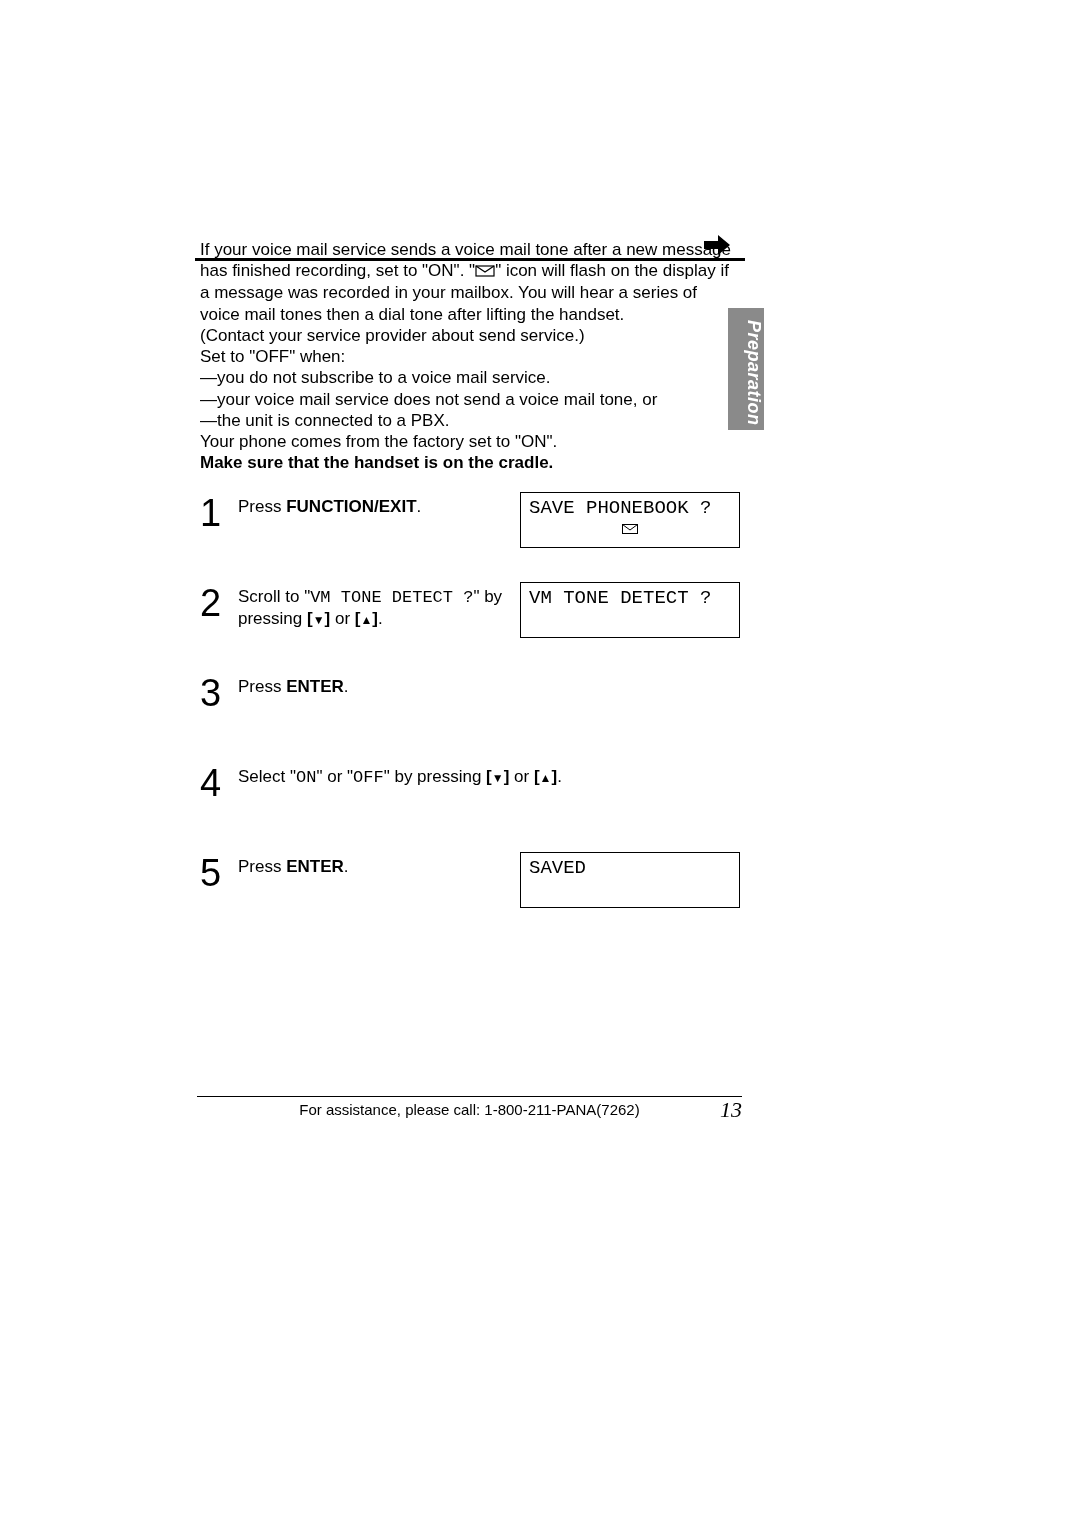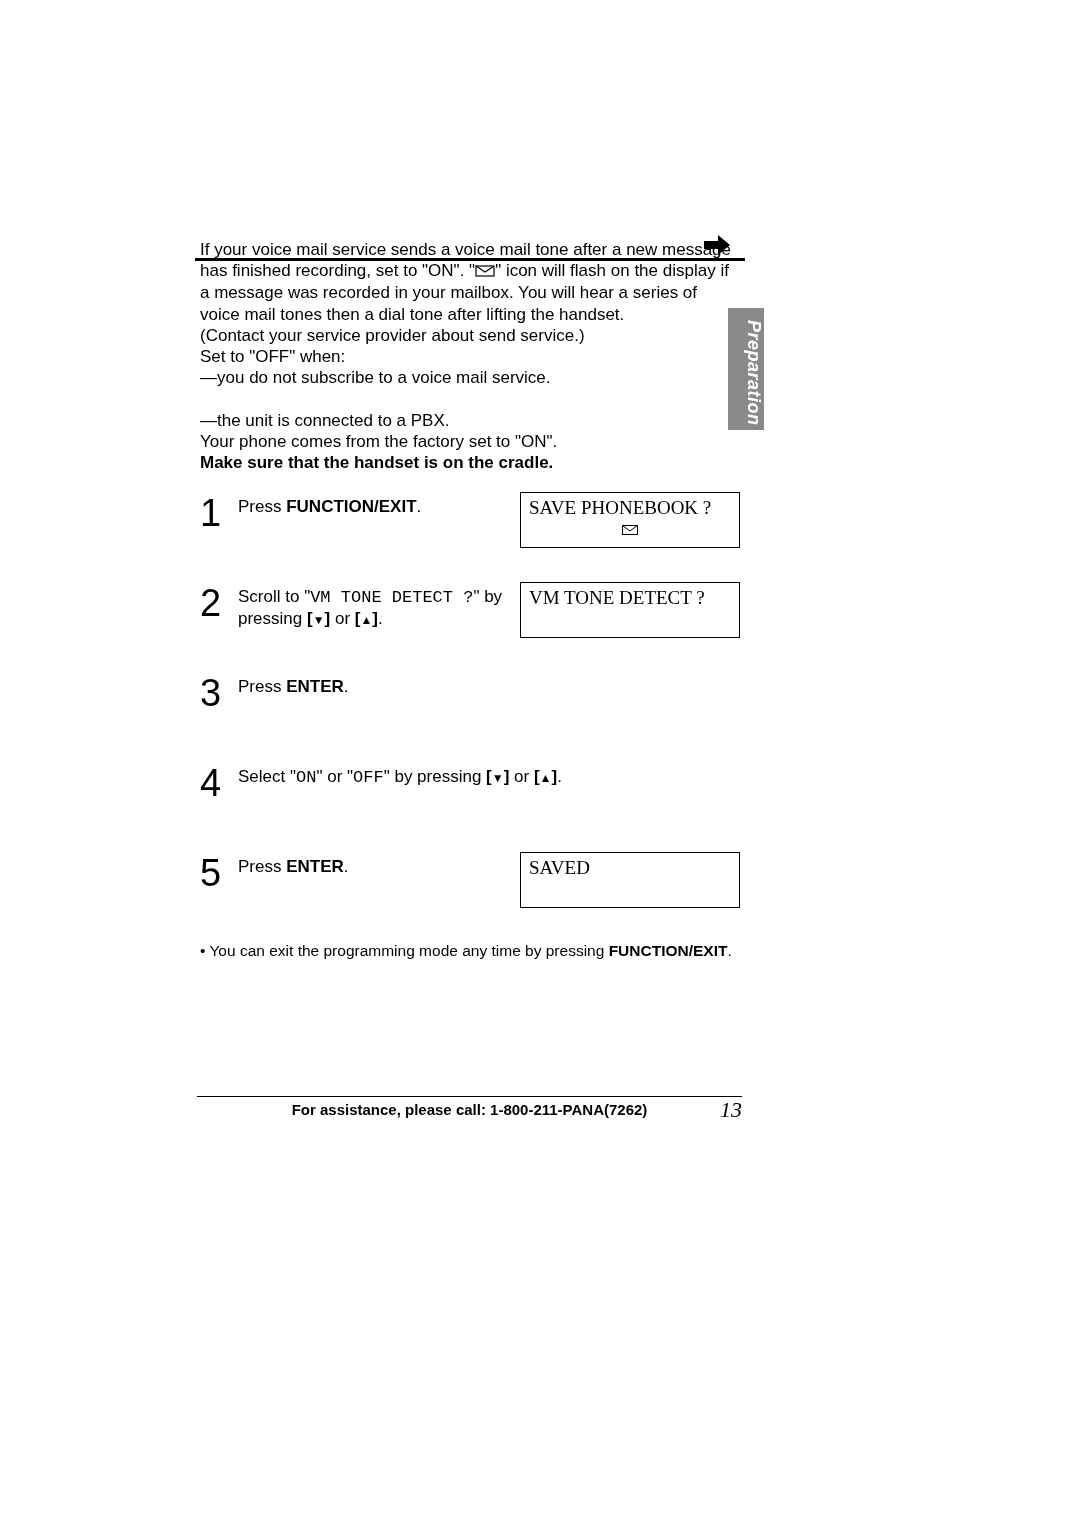--- a/index.html
+++ b/index.html
@@ -89,21 +89,21 @@
       padding-top: 4px;
       padding-right: 10px;
     }
     .step-text b { font-weight: bold; }
     .mono { font-family: "Courier New", monospace; }
     .lcd {
       width: 220px;
       height: 56px;
       border: 1.5px solid #000;
       padding: 4px 8px;
-      font-family: Liberation Serif, serif;
+      font-family: Liberation Mono, monospace;
       font-size: 19px;
       line-height: 1.2;
       flex-shrink: 0;
       position: relative;
     }
     .lcd-mail-icon {
       position: absolute;
       bottom: 6px;
       left: 50%;
       transform: translateX(-50%);
@@ -125,21 +125,21 @@
       border-top: 1.5px solid #000;
     }
     .footer-row {
       width: 545px;
       margin-left: 197px;
       display: flex;
       justify-content: center;
       position: relative;
       font-size: 15px;
     }
-    .footer-text { font-weight: bold; }
+    .footer-text { font-weight: normal; }
     .page-num {
       position: absolute;
       right: 0;
       top: -4px;
       font-family: "Times New Roman", serif;
       font-style: italic;
       font-weight: normal;
       font-size: 22px;
     }
     .tri { font-size: 12px; }
@@ -160,21 +160,21 @@
 <div class="page">
 
   <div class="intro">
     <span>If your voice mail service sends a voice mail tone after a new message has finished recording, set to "ON". "</span><span class="mail-icon-inline"><svg width="20" height="12">
           <rect x="1" y="1" width="18" height="10" fill="none" stroke="#000" stroke-width="1.2"></rect>
           <polyline points="1,1 10,7 19,1" fill="none" stroke="#000" stroke-width="1.2"></polyline>
         </svg></span><span>" icon will flash on the display if a message was recorded in your mailbox. You will hear a series of voice mail tones then a dial tone after lifting the handset.</span><br>
     <span>(Contact your service provider about send service.)</span><br>
     <span>Set to "OFF" when:</span><br>
     <span>—you do not subscribe to a voice mail service.</span><br>
-    <br>
+    <span>—your voice mail service does not send a voice mail tone, or</span><br>
     <span>—the unit is connected to a PBX.</span><br>
     <span>Your phone comes from the factory set to "ON".</span><br>
     <b>Make sure that the handset is on the cradle.</b>
   </div>
 
   <div class="steps">
 
     <div class="step-row">
       <div class="step-num">1</div>
       <div class="step-text">
@@ -218,23 +218,20 @@
       <div class="step-text">
         <span>Press </span><b>ENTER</b><span>.</span>
       </div>
       <div class="lcd">
         <span>SAVED</span>
       </div>
     </div>
 
   </div>
 
-  <div class="note">
-    <span>• You can exit the programming mode any time by pressing </span><b>FUNCTION/EXIT</b><span>.</span>
-  </div>
 </div>
 
 <div class="footer">
   <div class="footer-line"></div>
   <div class="footer-row">
     <span class="footer-text">For assistance, please call: 1-800-211-PANA(7262)</span>
     <span class="page-num">13</span>
   </div>
 </div>
 

